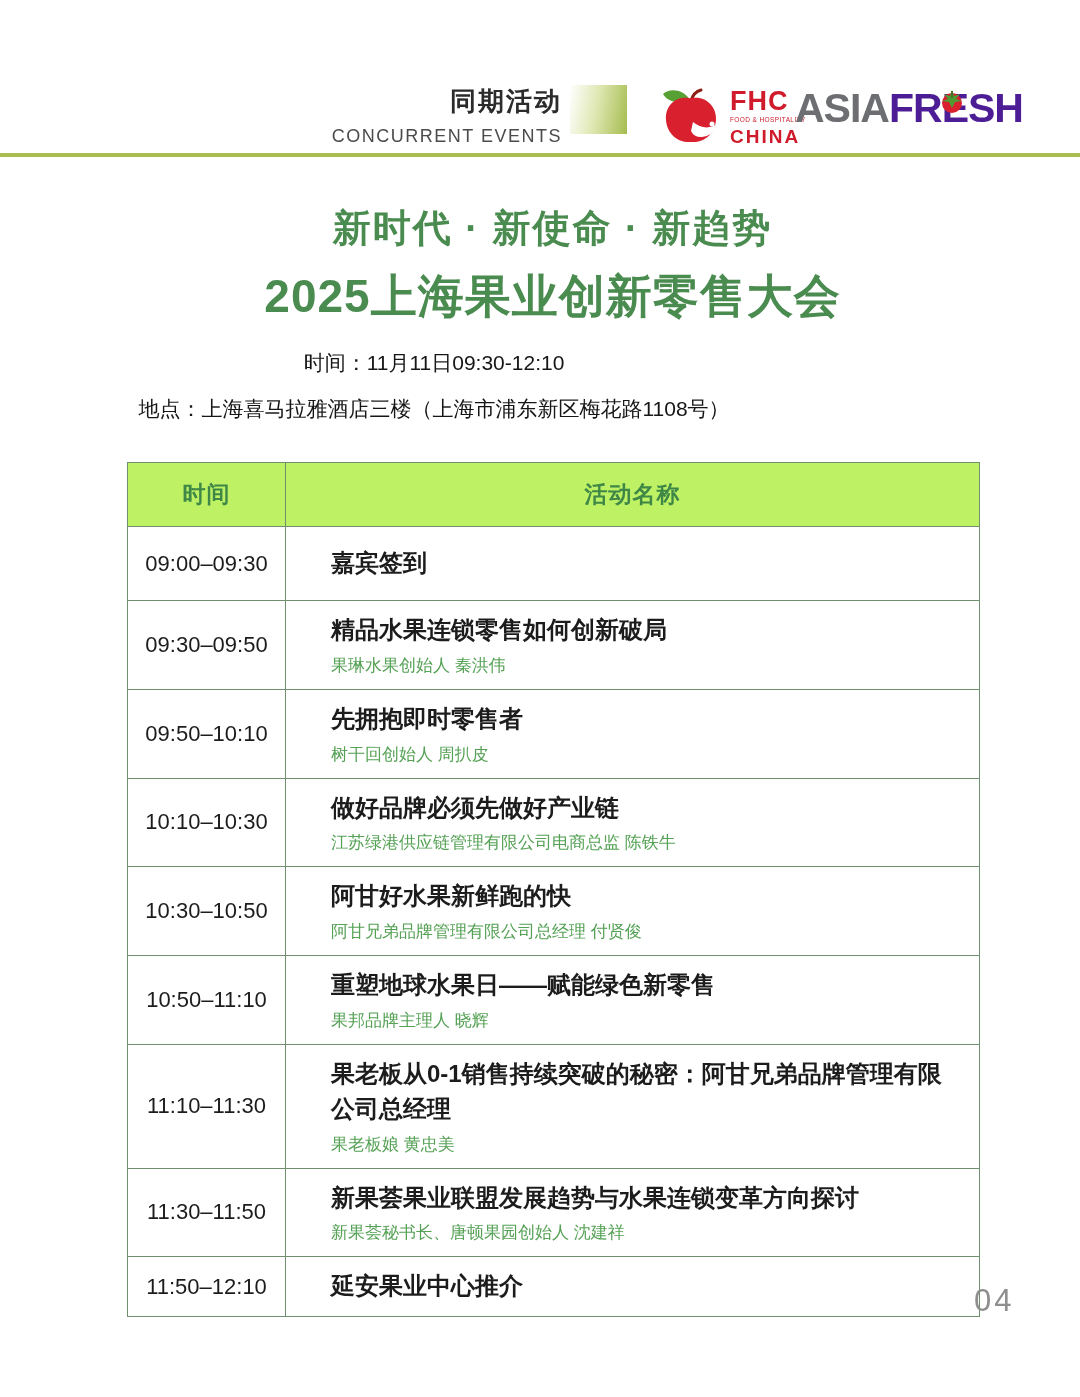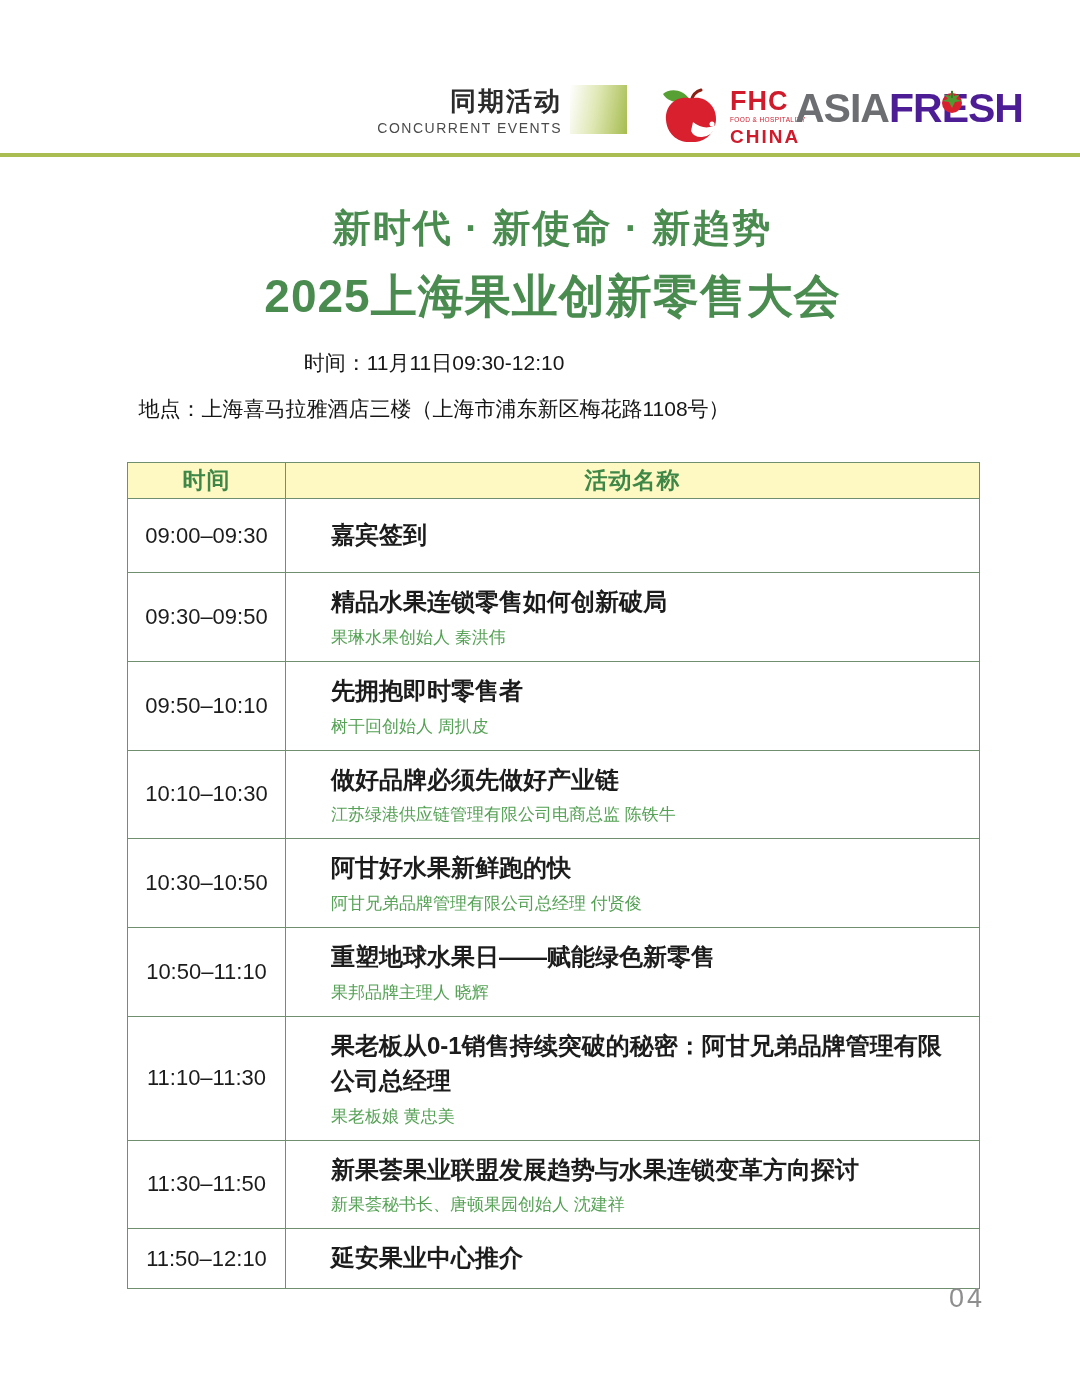--- a/index.html
+++ b/index.html
@@ -11,21 +11,21 @@
     color:#1c1c1c;
     overflow:hidden;
   }
 
   
   .concurrent-block {
     position:absolute; top:84px; left:300px; width:262px;
     text-align:right;
   }
   .concurrent-zh { font-size:26px; font-weight:bold; color:#2b2b2b; letter-spacing:2px; }
-  .concurrent-en { font-size:14px; color:#4b4b4b; letter-spacing:1.5px; margin-top:1px; }
+  .concurrent-en { font-size:18px; color:#4b4b4b; letter-spacing:1.5px; margin-top:7px; }
   .gradient-square {
     position:absolute; top:85px; left:570px; width:57px; height:49px;
     background:linear-gradient(100deg,#ffffff 0%,#dfe8b4 45%,#a6bc4f 100%);
   }
 
   .fhc-logo { position:absolute; top:84px; left:660px; display:flex; align-items:center; }
   .fhc-text { margin-left:4px; line-height:1; }
   .fhc-fhc { font-size:27px; font-weight:bold; color:#cf1b2b; letter-spacing:1px; }
   .fhc-tagline { font-size:6.5px; color:#cf1b2b; letter-spacing:0.4px; margin-top:2px; white-space:nowrap; }
   .fhc-china { font-size:19px; font-weight:bold; color:#cf1b2b; letter-spacing:2px; margin-top:4px; }
@@ -54,35 +54,35 @@
   .meta-time { font-size:21px; }
   .meta-location { font-size:21px; margin-top:18px; }
 
   
   .schedule-table {
     position:absolute; top:462px; left:127px; width:853px;
     border-collapse:collapse; table-layout:fixed;
   }
   .schedule-table th, .schedule-table td { border:1.5px solid #6f8f6f; }
   .schedule-table th {
-    background:#fef9c3; color:#3f8747; font-weight:bold; font-size:23px;
-    height:36px; text-align:center; letter-spacing:1px;
+    background:#bef264; color:#3f8747; font-weight:bold; font-size:23px;
+    height:64px; text-align:center; letter-spacing:1px;
   }
   .col-time { width:158px; }
   .time-cell {
     text-align:center; vertical-align:middle; font-size:22px; color:#1c1c1c;
     height:74px; white-space:nowrap;
   }
   .activity-cell { vertical-align:middle; padding:12px 24px 12px 45px; }
   .activity-title { font-size:24px; font-weight:bold; color:#1c1c1c; line-height:1.45; }
   .activity-speaker { font-size:17px; color:#55a155; font-weight:normal; margin-top:6px; }
   .schedule-table tbody tr:last-child .time-cell { height:58px; }
 
   
-  .page-number { position:absolute; top:1283px; left:949px; font-size:27px; color:#8e8e8e; letter-spacing:3px;text-align:right; }
+  .page-number { position:absolute; top:1283px; left:974px; font-size:31px; color:#8e8e8e; letter-spacing:3px;text-align:right; }
 </style>
 </head>
 <body>
 
 <div class="concurrent-block">
   <div class="concurrent-zh">同期活动</div>
   <div class="concurrent-en">CONCURRENT EVENTS</div>
 </div>
 <div class="gradient-square"></div>
 

